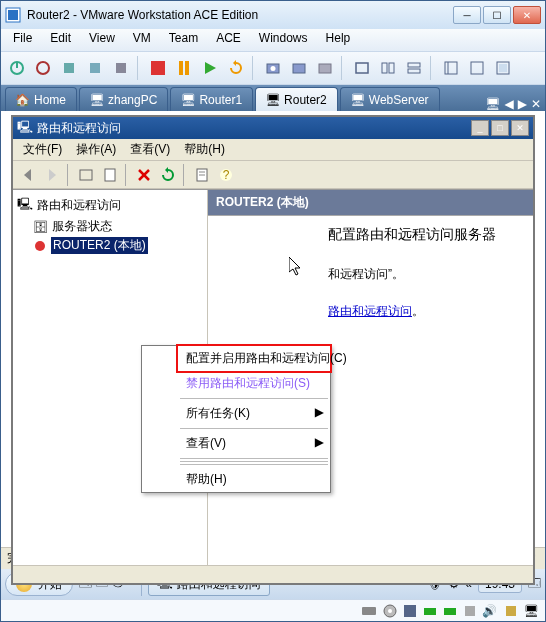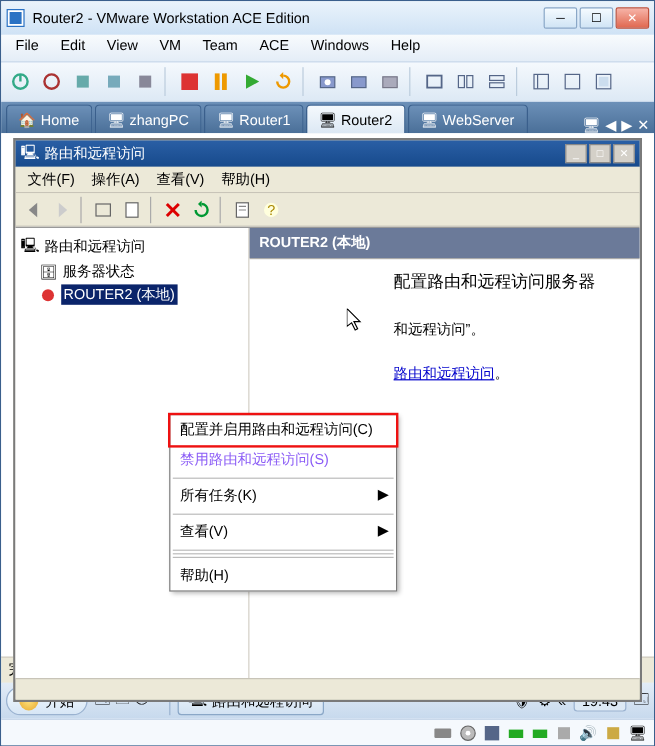--- a/index.html
+++ b/index.html
@@ -35,21 +35,21 @@
   .tree { width:195px; border-right:1px solid #c8c4b8; padding:4px; background:#fff;}
   .tree-node { display:flex; align-items:center; gap:4px; padding:1px 0;}
   .tree-node.lvl1 { margin-left:16px;}
   .tree-sel { background:#0a246a; color:#fff; padding:0 2px;}
   .right { flex:1; display:flex; flex-direction:column;}
   .right-head { background:#6b7a99; color:#fff; padding:4px 8px; font-weight:bold;}
   .right-body { flex:1; background:#fff; padding:10px 8px 8px 120px; position:relative; border-top:1px solid #aaa;}
   .right-body .hd { font-weight:normal; font-size:14px; margin-bottom:8px;}
   .right-body .tx { margin-bottom:6px;}
   .right-body a { color:#0000cc; text-decoration:underline;}
-  .ctx { position:absolute; left:140px; top:234px; width:190px; background:#fff; border:1px solid #7a7a7a; box-shadow:2px 2px 4px rgba(0,0,0,0.3); z-index:50;}
+  .ctx { position:absolute; left:140px; top:234px; width:190px; background:#fff; border:1px solid #7a7a7a; box-shadow:2px 2px 4px rgba(0,0,0,0.3); z-index:50;padding-left:36px;}
   .ctx .row { padding:4px 20px 4px 8px; white-space:nowrap; position:relative;}
   .ctx .row.dis { color:#8b5cf6;}
   .ctx .row .arr { position:absolute; right:6px;}
   .ctx hr { border:none; border-top:1px solid #bbb; margin:2px 2px;}
   .ctx .row.hl { border:2px solid #e11; margin:-2px;}
   .bottom1 { height:22px; background:#ece9d8; display:flex; align-items:center; padding:0 6px; gap:8px; border-top:1px solid #c8c4b8; font-size:12px;}
   .bottom1 .spacer{flex:1;}
   .taskbar { height:30px; background: linear-gradient(#e2ecf7,#c7d9ed); display:flex; align-items:center; padding:0 4px; gap:6px;}
   .start { height:24px; padding:0 10px; background: linear-gradient(#f5fbff,#d7e6f5); border:1px solid #9ab2d0; border-radius:12px; display:flex; align-items:center; gap:6px;}
   .start .orb { width:16px; height:16px; border-radius:50%; background: radial-gradient(#ffe17a,#e6a82e);}

